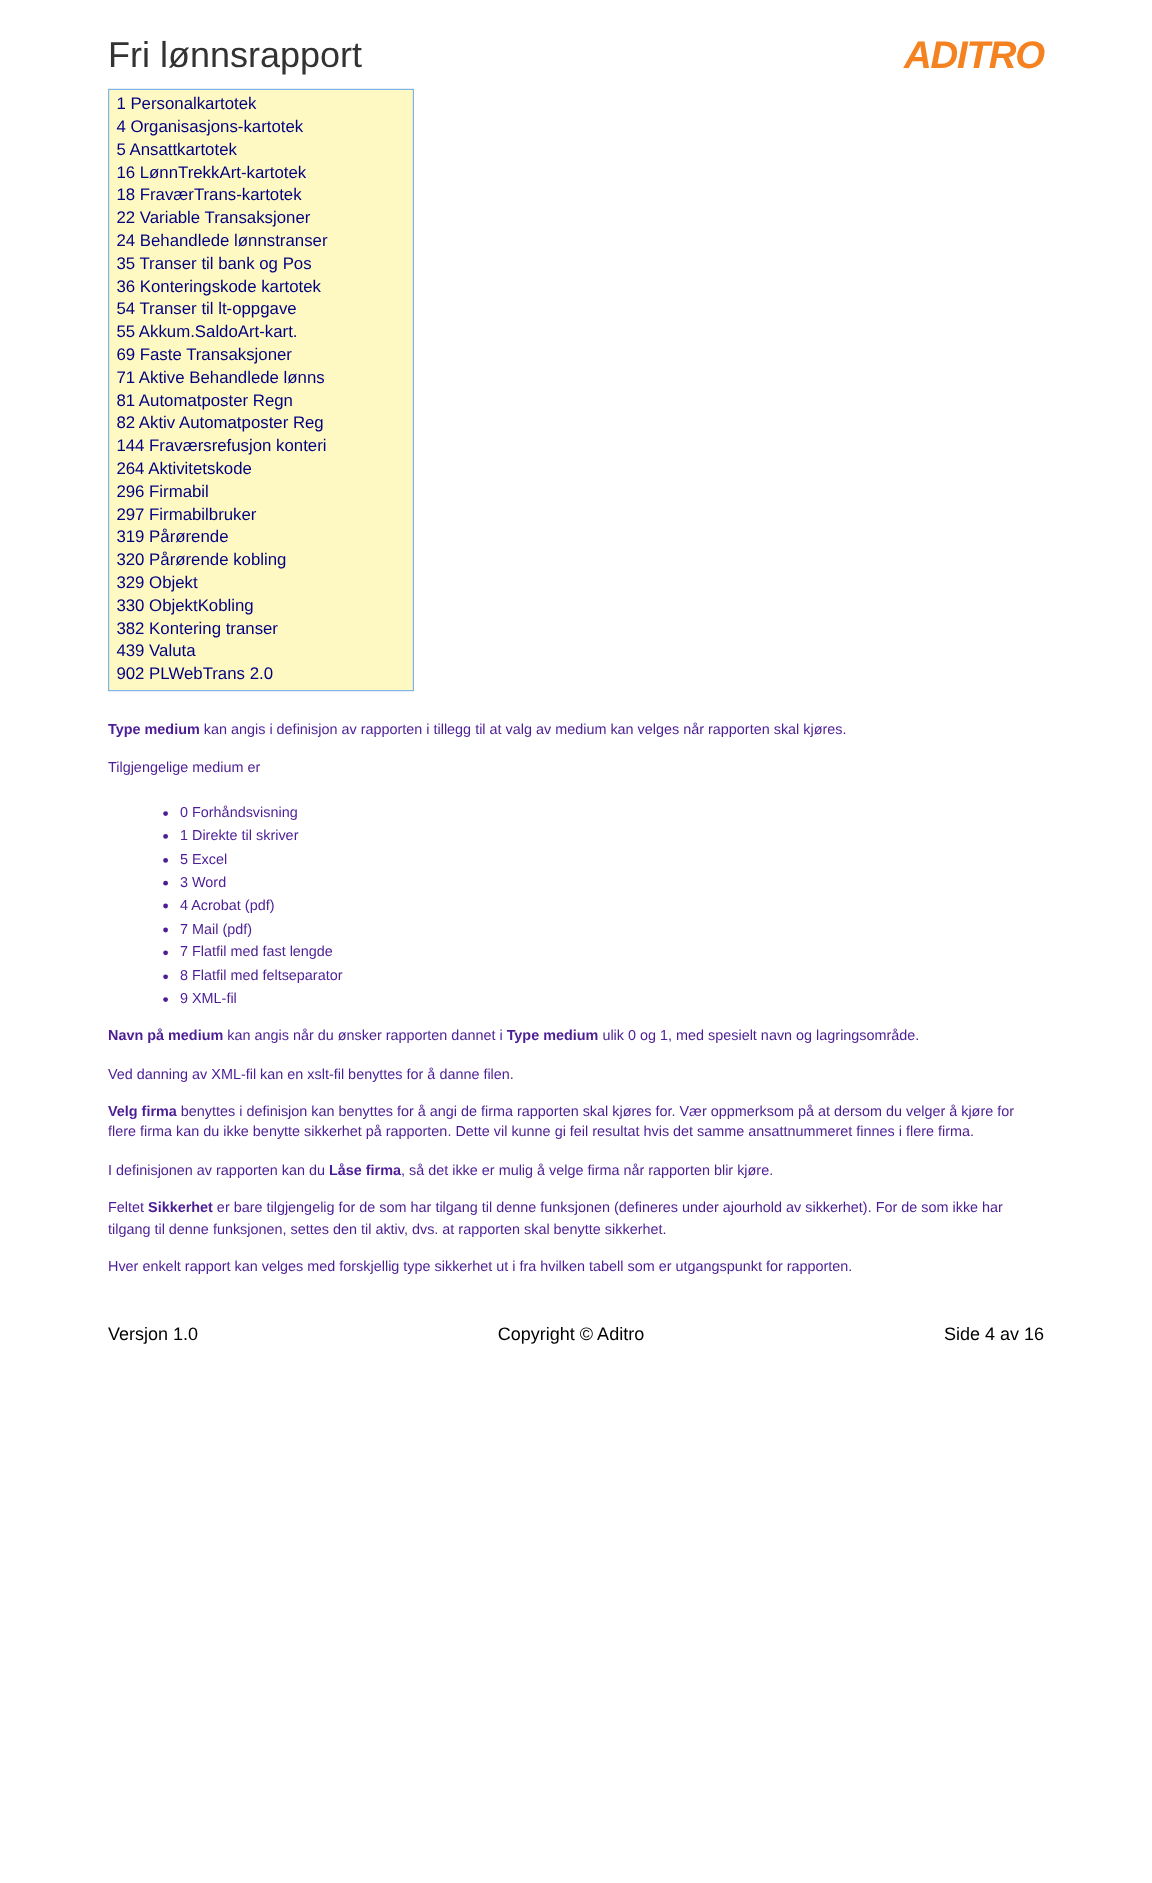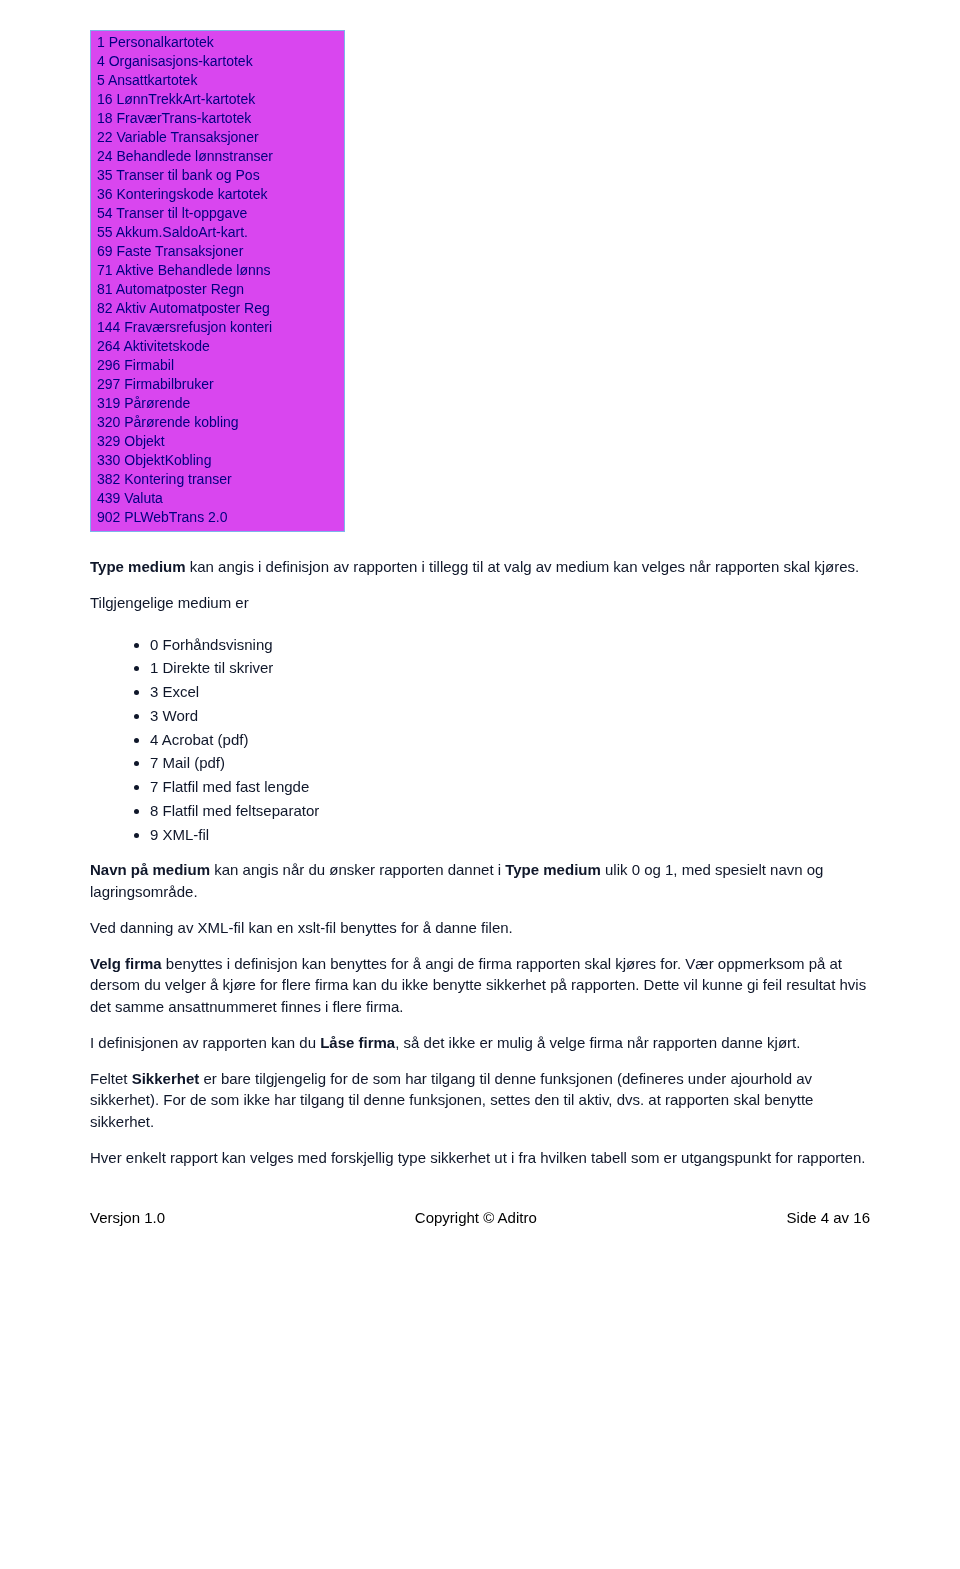--- a/index.html
+++ b/index.html
@@ -33,36 +33,36 @@
     font-size: 32px;
     font-weight: 900;
     font-style: italic;
     color: #f58220;
     letter-spacing: -1px;
     line-height: 1;
   }
   .listbox {
     width: 255px;
     border: 1px solid #7eb4ea;
-    background: #d946ef;
+    background: #fef9c3;
     padding: 2px 6px 4px 6px;
     box-sizing: border-box;
     margin-bottom: 24px;
   }
   .listbox .row {
     font-family: Tahoma, Verdana, sans-serif;
     font-size: 14px;
     line-height: 19px;
     white-space: nowrap;
     color: #000080;
   }
   .content {
-    font-size: 15px;
+    font-size: 12px;
     line-height: 1.45;
-    color: #0f172a;
+    color: #4c1d95;
   }
   .content p {
     margin: 0 0  14px 0;
   }
   .content p + p {
     margin-top: 14px;
   }
   .content ul {
     margin: 20px 0 14px 0;
     padding-left: 60px;
@@ -79,20 +79,24 @@
     color: #000;
     margin-top: 40px;
     gap: 35px;
   }
 </style>
 </head>
 <body>
 
 <div class="page">
 
+  <div class="header">
+    <h1 class="page-title">Fri lønnsrapport</h1>
+    <div class="logo">ADITRO</div>
+  </div>
 
   <div class="listbox">
     <div class="row">1 Personalkartotek</div>
     <div class="row">4 Organisasjons-kartotek</div>
     <div class="row">5 Ansattkartotek</div>
     <div class="row">16 LønnTrekkArt-kartotek</div>
     <div class="row">18 FraværTrans-kartotek</div>
     <div class="row">22 Variable Transaksjoner</div>
     <div class="row">24 Behandlede lønnstranser</div>
     <div class="row">35 Transer til bank og Pos</div>
@@ -119,41 +123,41 @@
   <div class="content">
 
     <p>
       <span class="b">Type medium</span><span> kan angis i definisjon av rapporten i tillegg til at valg av medium kan velges når rapporten skal kjøres.</span>
     </p>
 
     <p>Tilgjengelige medium er</p>
     <ul>
       <li>0   Forhåndsvisning</li>
       <li>1   Direkte til skriver</li>
-      <li>3   Excel</li>
+      <li>5   Excel</li>
       <li>3   Word</li>
       <li>4   Acrobat (pdf)</li>
       <li>7   Mail (pdf)</li>
       <li>7   Flatfil med fast lengde</li>
       <li>8   Flatfil med feltseparator</li>
       <li>9   XML-fil</li>
     </ul>
 
     <p>
       <span class="b">Navn på medium</span><span> kan angis når du ønsker rapporten dannet i </span><span class="b">Type medium</span><span> ulik 0 og 1, med spesielt navn og lagringsområde.</span>
     </p>
 
     <p>Ved danning av XML-fil kan en xslt-fil benyttes for å danne filen.</p>
 
     <p>
       <span class="b">Velg firma</span><span> benyttes i definisjon kan benyttes for å angi de firma rapporten skal kjøres for. Vær oppmerksom på at dersom du velger å kjøre for flere firma kan du ikke benytte sikkerhet på rapporten. Dette vil kunne gi feil resultat hvis det samme ansattnummeret finnes i flere firma.</span>
     </p>
 
     <p>
-      <span>I definisjonen av rapporten kan du </span><span class="b">Låse firma</span><span>, så det ikke er mulig å velge firma når rapporten danne kjørt.</span>
+      <span>I definisjonen av rapporten kan du </span><span class="b">Låse firma</span><span>, så det ikke er mulig å velge firma når rapporten blir kjøre.</span>
     </p>
 
 
     <p>
       <span>Feltet </span><span class="b">Sikkerhet</span><span> er bare tilgjengelig for de som har tilgang til denne funksjonen (defineres under ajourhold av sikkerhet). For de som ikke har tilgang til denne funksjonen, settes den til aktiv, dvs. at rapporten skal benytte sikkerhet.</span>
     </p>
 
     <p>Hver enkelt rapport kan velges med forskjellig type sikkerhet ut i fra hvilken tabell som er utgangspunkt for rapporten.</p>
   </div>
 

